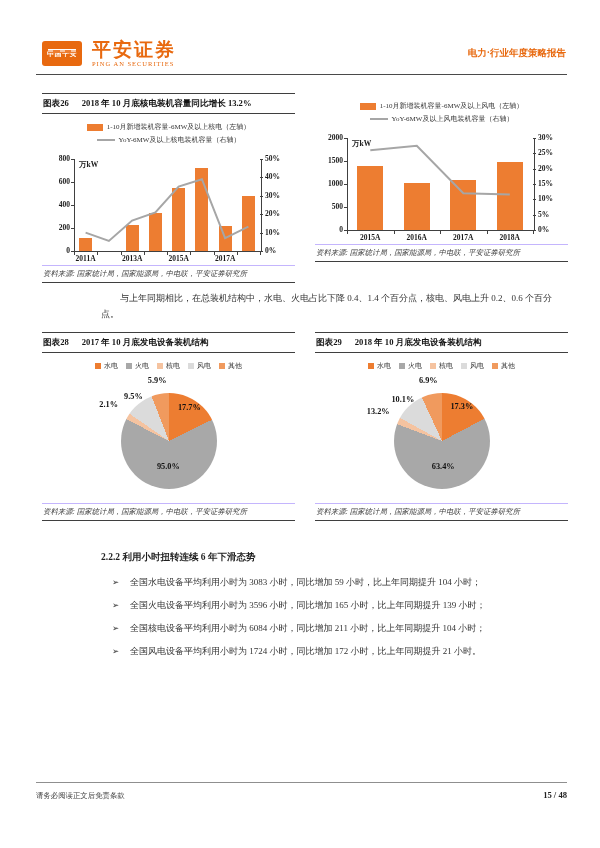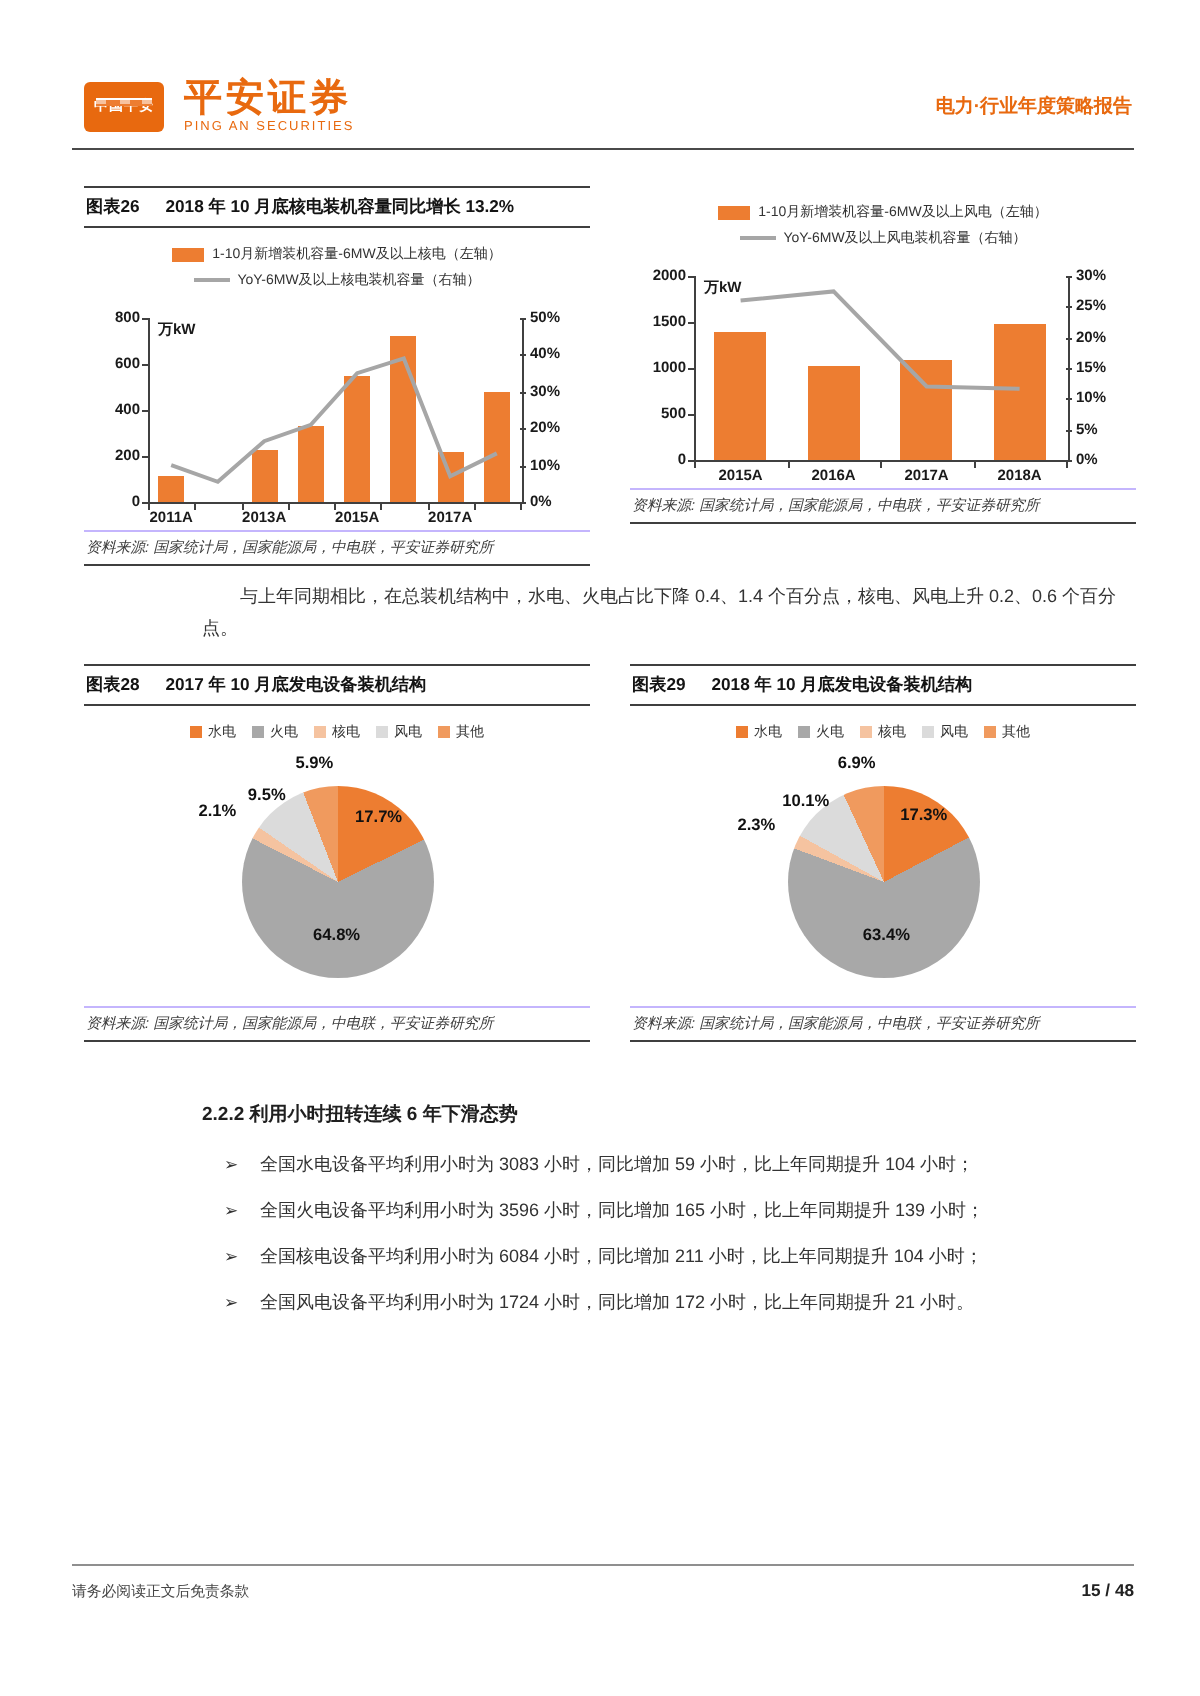--- a/index.html
+++ b/index.html
@@ -1,17 +1,17 @@
 <!DOCTYPE html>
 <html><head>
 <meta charset="utf-8">
 <style>
   html,body{margin:0;padding:0;background:#fff;}
   body{width:600px;height:848px;font-family:"Liberation Sans","DejaVu Sans",sans-serif;color:#333;}
-  .page{position:relative;width:600px;height:848px;background:#fff;overflow:hidden;}
+  .page{position:relative;width:600px;height:848px;background:#fff;overflow:hidden;font-family:Liberation Serif, serif;}
 
   
   .header{position:absolute;top:40px;left:42px;right:34px;display:flex;justify-content:space-between;align-items:center;}
   .brand{display:flex;align-items:center;gap:10px;}
   .logo-badge{width:40px;height:25px;background:#e8690f;border-radius:3px;display:flex;flex-direction:column;align-items:center;justify-content:center;gap:1px;}
   .logo-badge .cn{color:#fff;font-size:7px;font-weight:bold;letter-spacing:0.5px;line-height:8px;}
   .logo-badge .bar{width:28px;height:3px;border-top:1px solid #fff;display:flex;justify-content:space-between;}
   .logo-badge .bar i{display:block;width:5px;height:2px;background:#ffffff88;}
   .brand-cn{font-size:19px;font-weight:bold;color:#e8690f;letter-spacing:2px;line-height:19px;}
   .brand-en{font-size:6.5px;color:#e8690f;letter-spacing:1px;margin-top:1px;}
@@ -248,21 +248,21 @@
             <span>风电</span>
           </span>
           <span class="legend-item">
             <span class="swatch" style="background: rgb(240, 154, 94);"></span>
             <span>其他</span>
           </span>
         </div>
       <div class="pie-wrap">
           <div class="pie" style="background: conic-gradient(rgb(237, 125, 49) 0%, rgb(237, 125, 49) 17.7%, rgb(168, 168, 168) 17.7%, rgb(168, 168, 168) 82.5%, rgb(245, 195, 160) 82.5%, rgb(245, 195, 160) 84.6%, rgb(219, 219, 219) 84.6%, rgb(219, 219, 219) 94.1%, rgb(240, 154, 94) 94.1%, rgb(240, 154, 94) 100%);"></div>
           <div class="pie-label" style="left: 100.8px; top: 25.6px;">17.7%</div>
-          <div class="pie-label" style="left: 79.8px; top: 85.4px;">64.8%</div>
+          <div class="pie-label" style="left: 79.8px; top: 85.4px;">95.0%</div>
           <div class="pie-label" style="left: 20.2px; top: 23.4px;">2.1%</div>
           <div class="pie-label" style="left: 44.9px; top: 14.6px;">9.5%</div>
           <div class="pie-label" style="left: 68.7px; top: -1.4px;">5.9%</div>
         </div>
       <div class="fig-source">资料来源: 国家统计局，国家能源局，中电联，平安证券研究所</div>
     </figure>
 
     <figure>
       <div class="fig-title-row">
         <span class="fig-label">图表29</span>
@@ -287,21 +287,21 @@
           </span>
           <span class="legend-item">
             <span class="swatch" style="background: rgb(240, 154, 94);"></span>
             <span>其他</span>
           </span>
         </div>
       <div class="pie-wrap">
           <div class="pie" style="background: conic-gradient(rgb(237, 125, 49) 0%, rgb(237, 125, 49) 17.3%, rgb(168, 168, 168) 17.3%, rgb(168, 168, 168) 80.7%, rgb(245, 195, 160) 80.7%, rgb(245, 195, 160) 83%, rgb(219, 219, 219) 83%, rgb(219, 219, 219) 93.1%, rgb(240, 154, 94) 93.1%, rgb(240, 154, 94) 100%);"></div>
           <div class="pie-label" style="left: 100.4px; top: 25.3px;">17.3%</div>
           <div class="pie-label" style="left: 81.7px; top: 85.3px;">63.4%</div>
-          <div class="pie-label" style="left: 16.7px; top: 30px;">2.3%</div>
+          <div class="pie-label" style="left: 16.7px; top: 30px;">13.2%</div>
           <div class="pie-label" style="left: 41.4px; top: 17.6px;">10.1%</div>
           <div class="pie-label" style="left: 66.8px; top: -1px;">6.9%</div>
         </div>
       <div class="fig-source">资料来源: 国家统计局，国家能源局，中电联，平安证券研究所</div>
     </figure>
   </div>
 
   <div class="text-section">
     <h3 class="sec-heading">2.2.2 利用小时扭转连续 6 年下滑态势</h3>
     <div class="bullets">

